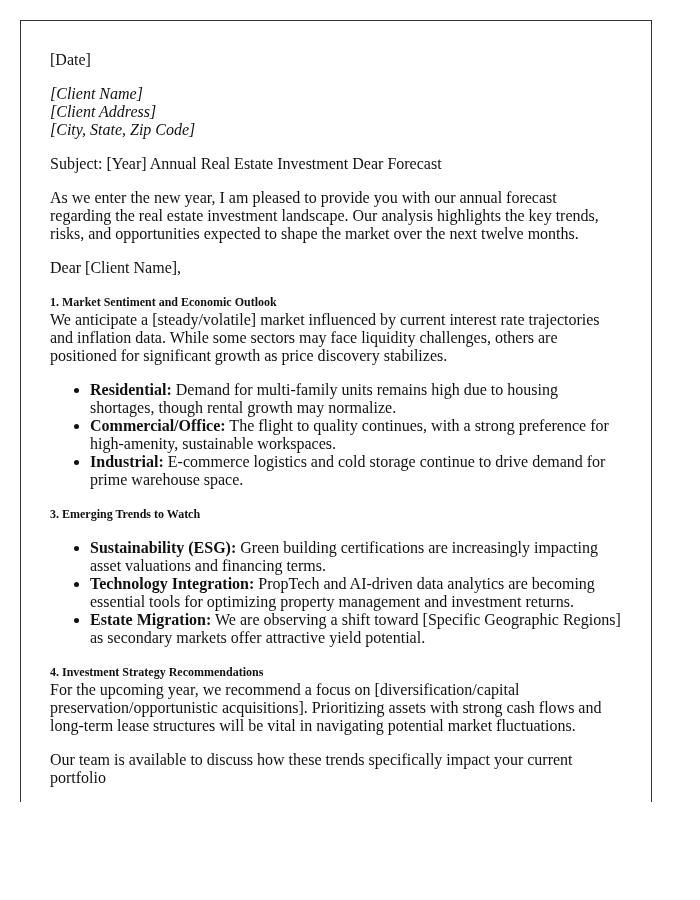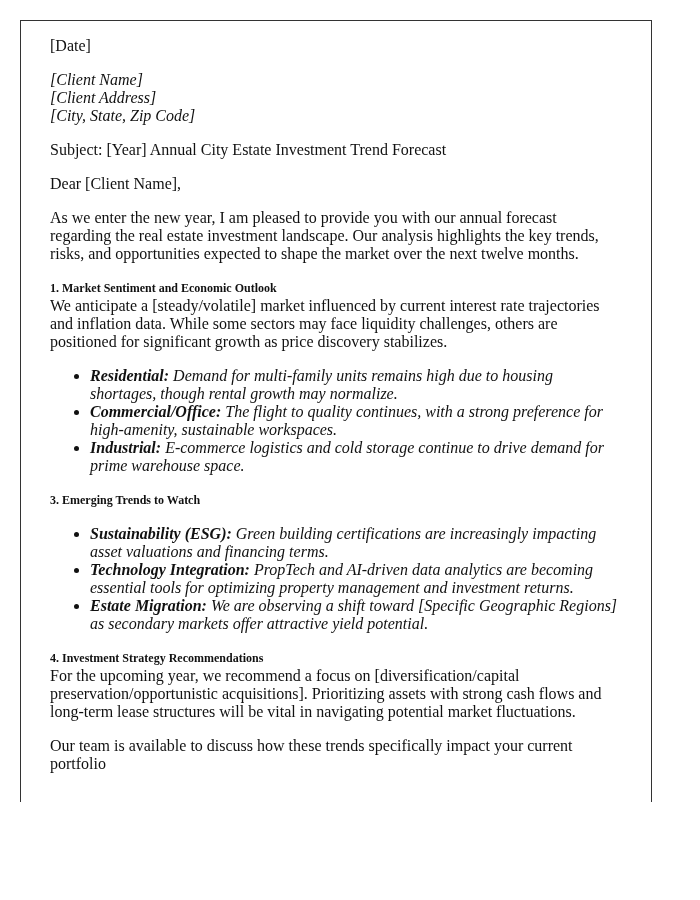--- a/index.html
+++ b/index.html
@@ -15,59 +15,58 @@
     .page {
       position: absolute;
       left: 20px;
       top: 20px;
       width: 632px;
       height: 782px;
       border: 1px solid #333333;
       border-bottom: none;
       box-sizing: border-box;
       overflow: hidden;
-      padding: 16px 29px 0 29px;
+      padding: 30px 29px 0 29px;
       line-height: 18px;
     }
     p { margin: 0 0 16px 0; }
     .addr { margin: 0 0 16px 0; font-style: italic; }
     .addr div { line-height: 18px; }
     h3 {
       font-size: 12px;
       font-weight: bold;
       margin: 0;
       line-height: 18px;
     }
     h3.with-gap { margin-bottom: 16px; }
     ul {
       margin: 0 0 16px 0;
       padding-left: 40px;
-      font-style: italic;
     }
     li { line-height: 18px; }
     strong { font-weight: bold; }
   </style>
 </head>
 <body>
 
 <div class="page">
 
   <p>[Date]</p>
 
   <div class="addr">
     <div>[Client Name]</div>
     <div>[Client Address]</div>
     <div>[City, State, Zip Code]</div>
   </div>
 
-  <p>Subject: [Year] Annual City Estate Investment Trend Forecast</p>
+  <p>Subject: [Year] Annual Real Estate Investment Dear Forecast</p>
+
+  <p>As we enter the new year, I am pleased to provide you with our annual forecast regarding the real estate investment landscape. Our analysis highlights the key trends, risks, and opportunities expected to shape the market over the next twelve months.</p>
 
   <p>Dear [Client Name],</p>
-
-  <p>As we enter the new year, I am pleased to provide you with our annual forecast regarding the real estate investment landscape. Our analysis highlights the key trends, risks, and opportunities expected to shape the market over the next twelve months.</p>
 
   <h3>1. Market Sentiment and Economic Outlook</h3>
   <p>We anticipate a [steady/volatile] market influenced by current interest rate trajectories and inflation data. While some sectors may face liquidity challenges, others are positioned for significant growth as price discovery stabilizes.</p>
 
   <ul>
     <li><strong>Residential:</strong><span> Demand for multi-family units remains high due to housing shortages, though rental growth may normalize.</span></li>
     <li><strong>Commercial/Office:</strong><span> The flight to quality continues, with a strong preference for high-amenity, sustainable workspaces.</span></li>
     <li><strong>Industrial:</strong><span> E-commerce logistics and cold storage continue to drive demand for prime warehouse space.</span></li>
   </ul>
 

